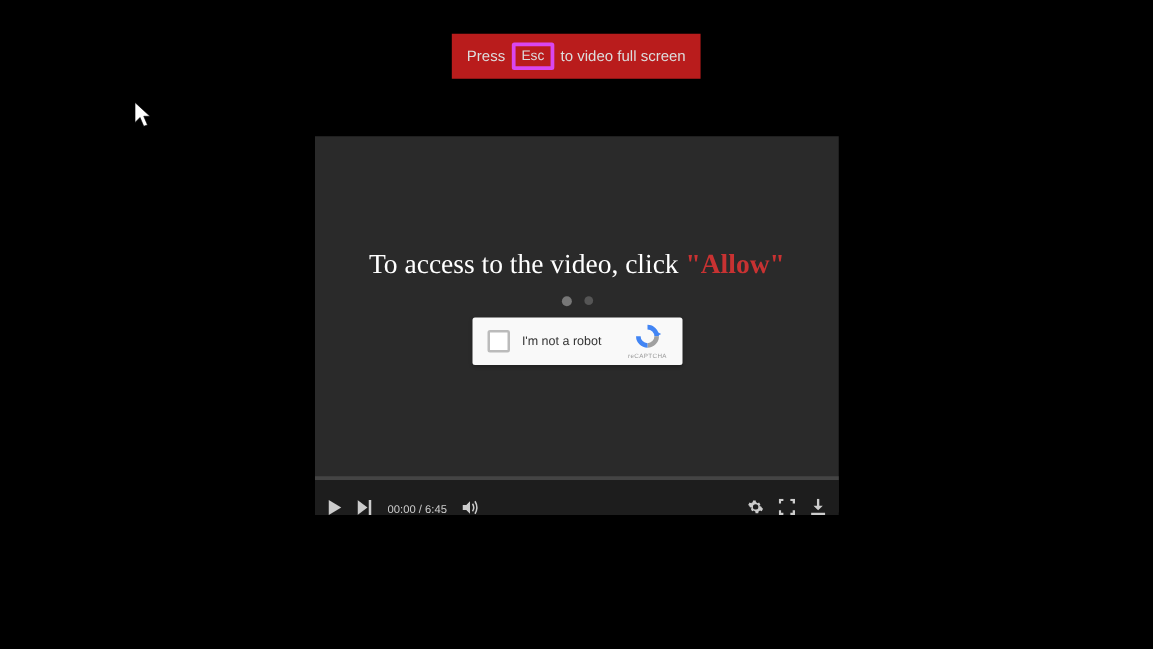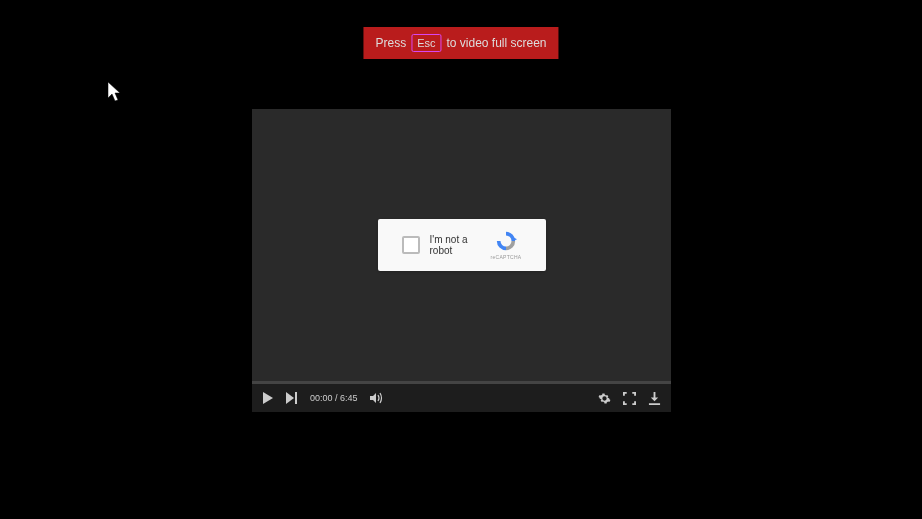--- a/index.html
+++ b/index.html
@@ -18,21 +18,21 @@
       transform: translateX(-50%);
       background: #b91c1c;
       color: #ddd;
       padding: 7px 12px;
       font-size: 12px;
       display: flex;
       align-items: center;
       gap: 5px;
     }
     .esc-key {
-      border: 1px solid #d946ef;
+      border: 3px solid #d946ef;
       padding: 2px 5px;
       border-radius: 2px;
       font-size: 11px;
     }
     .cursor {
       position: absolute;
       top: 82px;
       left: 108px;
       z-index: 100;
     }
@@ -74,24 +74,24 @@
     .dot {
       width: 7px;
       height: 7px;
       background: #555;
       border-radius: 50%;
     }
     .dot:first-child { background: #777; width: 8px; height: 8px; }
     .recaptcha {
       background: #f9f9f9;
       width: 168px;
-      height: 52px;
-      display: flex;
-      align-items: center;
-      padding: 0 24px;
+      height: 38px;
+      display: flex;
+      align-items: center;
+      padding: 0 12px;
       border-radius: 2px;
       box-shadow: 0 1px 3px rgba(0,0,0,0.2);
       position: relative;
       z-index: 10;
     }
     .recaptcha-checkbox {
       width: 18px;
       height: 18px;
       border: 2px solid #bbb;
       border-radius: 2px;
@@ -124,21 +124,21 @@
     .progress-played {
       height: 100%;
       width: 0%;
       background: #c83232;
     }
     .video-controls {
       width: 100%;
       height: 28px;
       background: #1d1d1d;
       display: flex;
-      align-items: center;
+      align-items: flex-end;
       padding: 0 10px;
       gap: 12px;
     }
     .ctrl-btn {
       color: #ccc;
       cursor: pointer;
       display: flex;
       align-items: center;
     }
     .time-display {
@@ -157,20 +157,23 @@
 </div>
 
 <div class="cursor">
   <svg width="20" height="22" viewBox="0 0 20 22">
     <path d="M0 0 L0 16 L4 12 L7 19 L10 18 L7 11 L12 11 Z" fill="#fff" stroke="#000" stroke-width="0.5"></path>
   </svg>
 </div>
 
 <div class="video-player">
   <div class="video-content">
+    <div class="overlay-text">
+      <span>To access to the video, click </span><span class="overlay-allow">"Allow"</span>
+    </div>
     <div class="loading-dots">
       <div class="dot"></div>
       <div class="dot"></div>
     </div>
     <div class="recaptcha">
       <div class="recaptcha-checkbox"></div>
       <div class="recaptcha-label">I'm not a robot</div>
       <div class="recaptcha-logo">
         <svg width="22" height="22" viewBox="0 0 24 24">
           <path d="M12 2 A10 10 0 0 1 22 12 L18 12 A6 6 0 0 0 12 6 Z" fill="#4285f4"></path>

